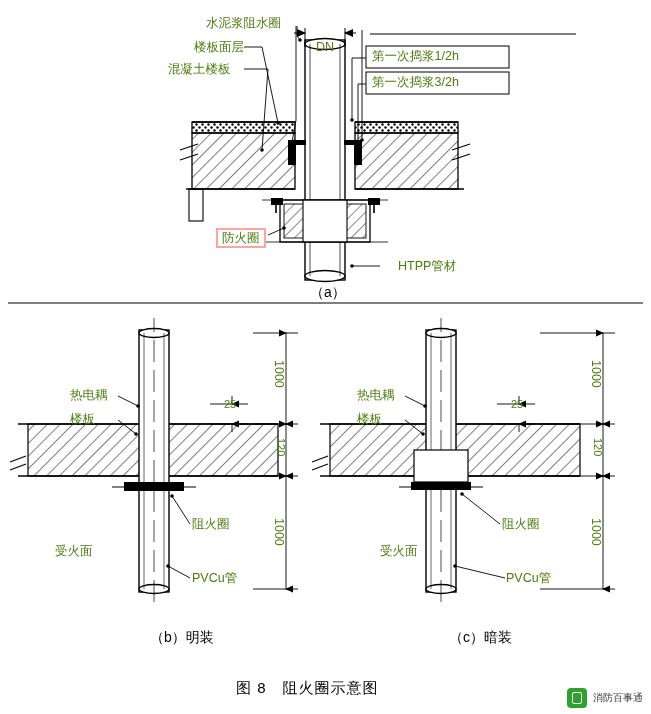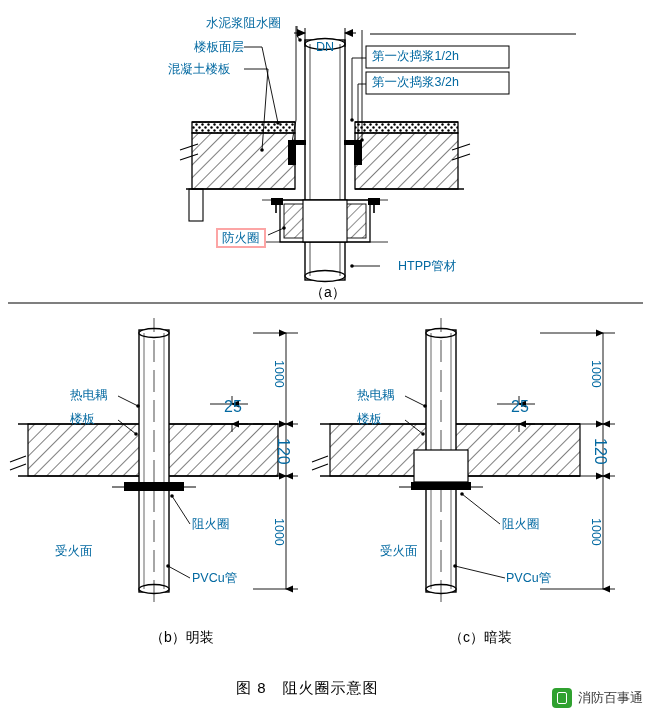--- a/index.html
+++ b/index.html
@@ -16,24 +16,24 @@
     width: 651px;
     height: 714px;
     overflow: hidden;
     background: #fff;
   }
   .lbl {
     position: absolute;
     font-size: 12.5px;
     line-height: 1.15;
     white-space: nowrap;
-    color: #0369a1;
+    color: #4d7c0f;
   }
   .lbl-sm {
-    font-size: 16px;
+    font-size: 11px;
   }
   .vert {
     writing-mode: vertical-rl;
     text-orientation: mixed;
     letter-spacing: 0px;
   }
   .caption {
     position: absolute;
     font-size: 14px;
     white-space: nowrap;
@@ -45,21 +45,21 @@
     white-space: nowrap;
   }
   svg { position: absolute; left: 0; top: 0; }
   .wm {
     position: absolute;
     right: 8px;
     bottom: 6px;
     display: flex;
     align-items: center;
     gap: 6px;
-    font-size: 13px;
+    font-size: 10px;
     color: #3a3a3a;
   }
   .wm-badge {
     width: 20px; height: 20px;
     border-radius: 4px;
     background: #2fa12f;
     position: relative;
     flex: 0 0 auto;
   }
   .wm-badge::after {

